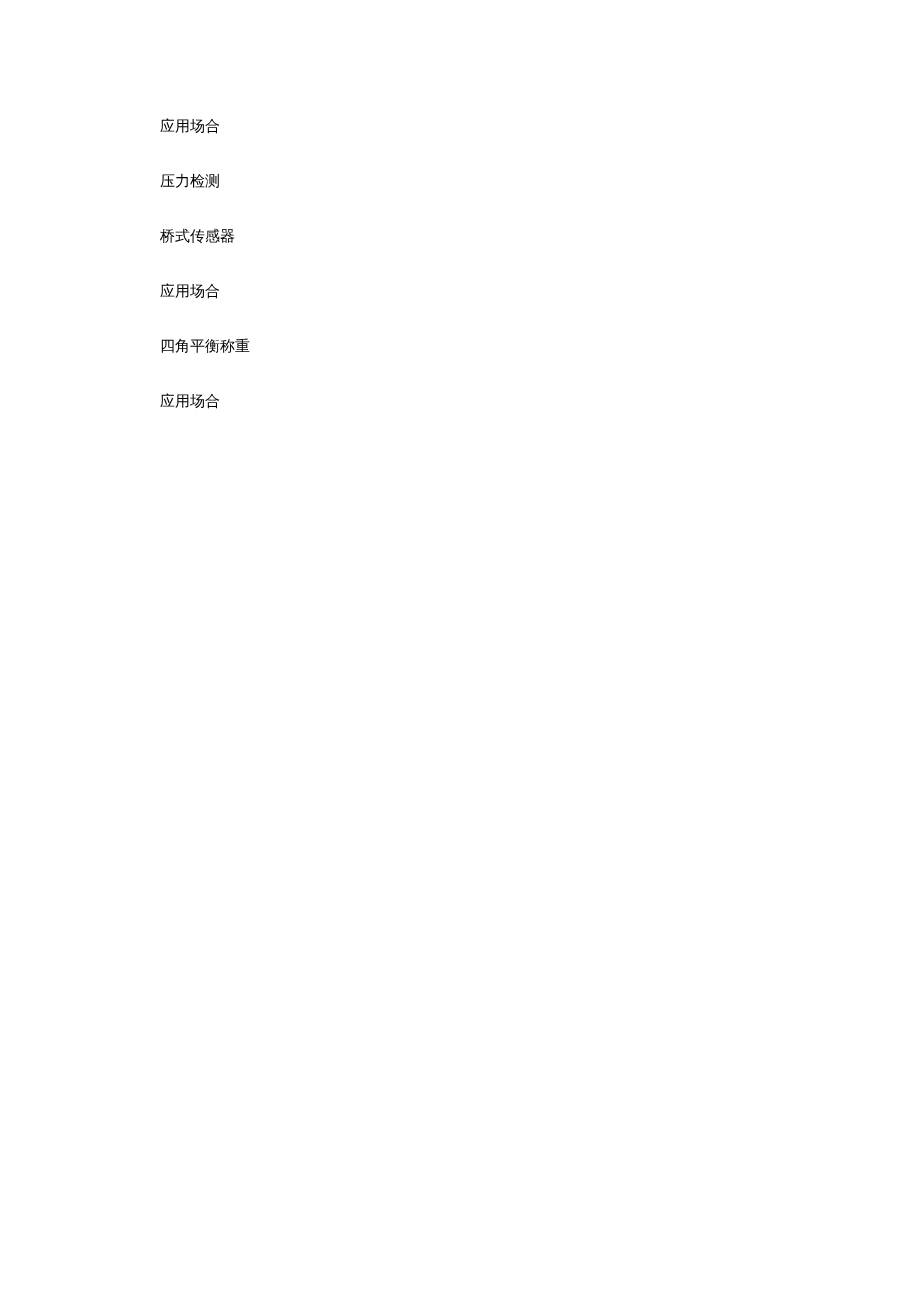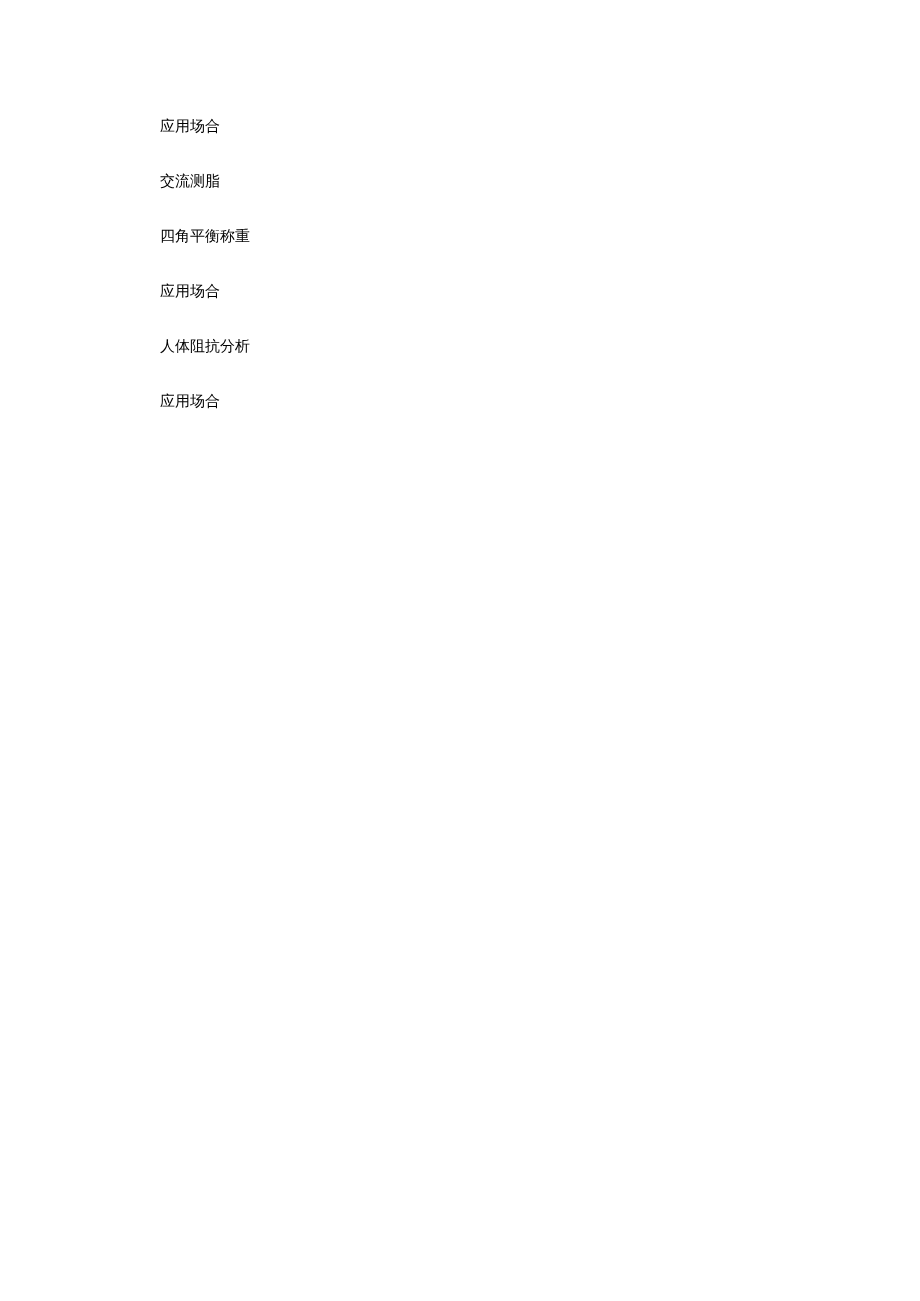--- a/index.html
+++ b/index.html
@@ -19,17 +19,17 @@
     }
     .item {
       margin-bottom: 34px;
       line-height: 1.4;
     }
   </style>
 </head>
 <body>
 
 <div class="item">应用场合</div>
-<div class="item">交流测脂</div>
+<div class="item">压力检测</div>
+<div class="item">桥式传感器</div>
+<div class="item">应用场合</div>
 <div class="item">四角平衡称重</div>
-<div class="item">应用场合</div>
-<div class="item">人体阻抗分析</div>
 <div class="item">应用场合</div>
 
 </body></html>

